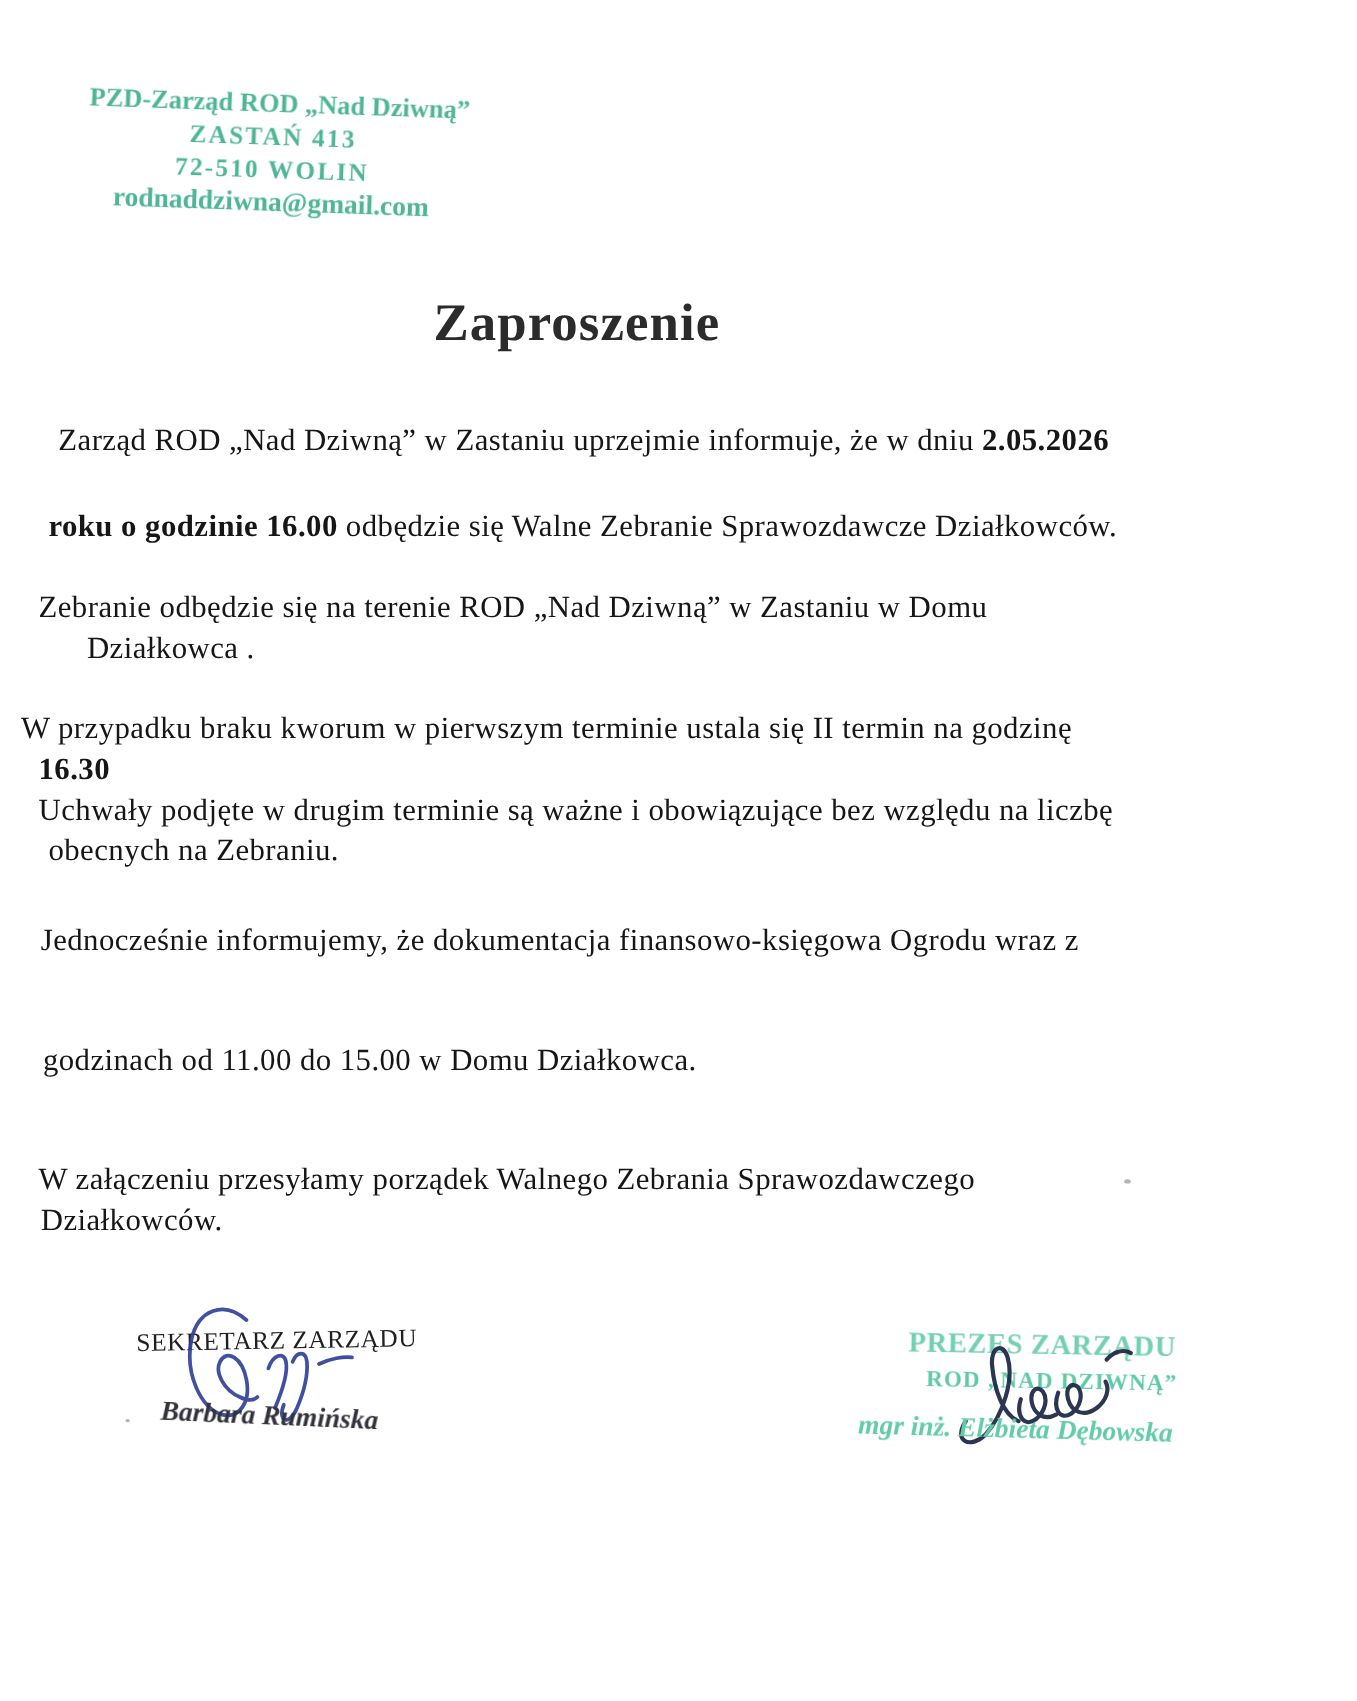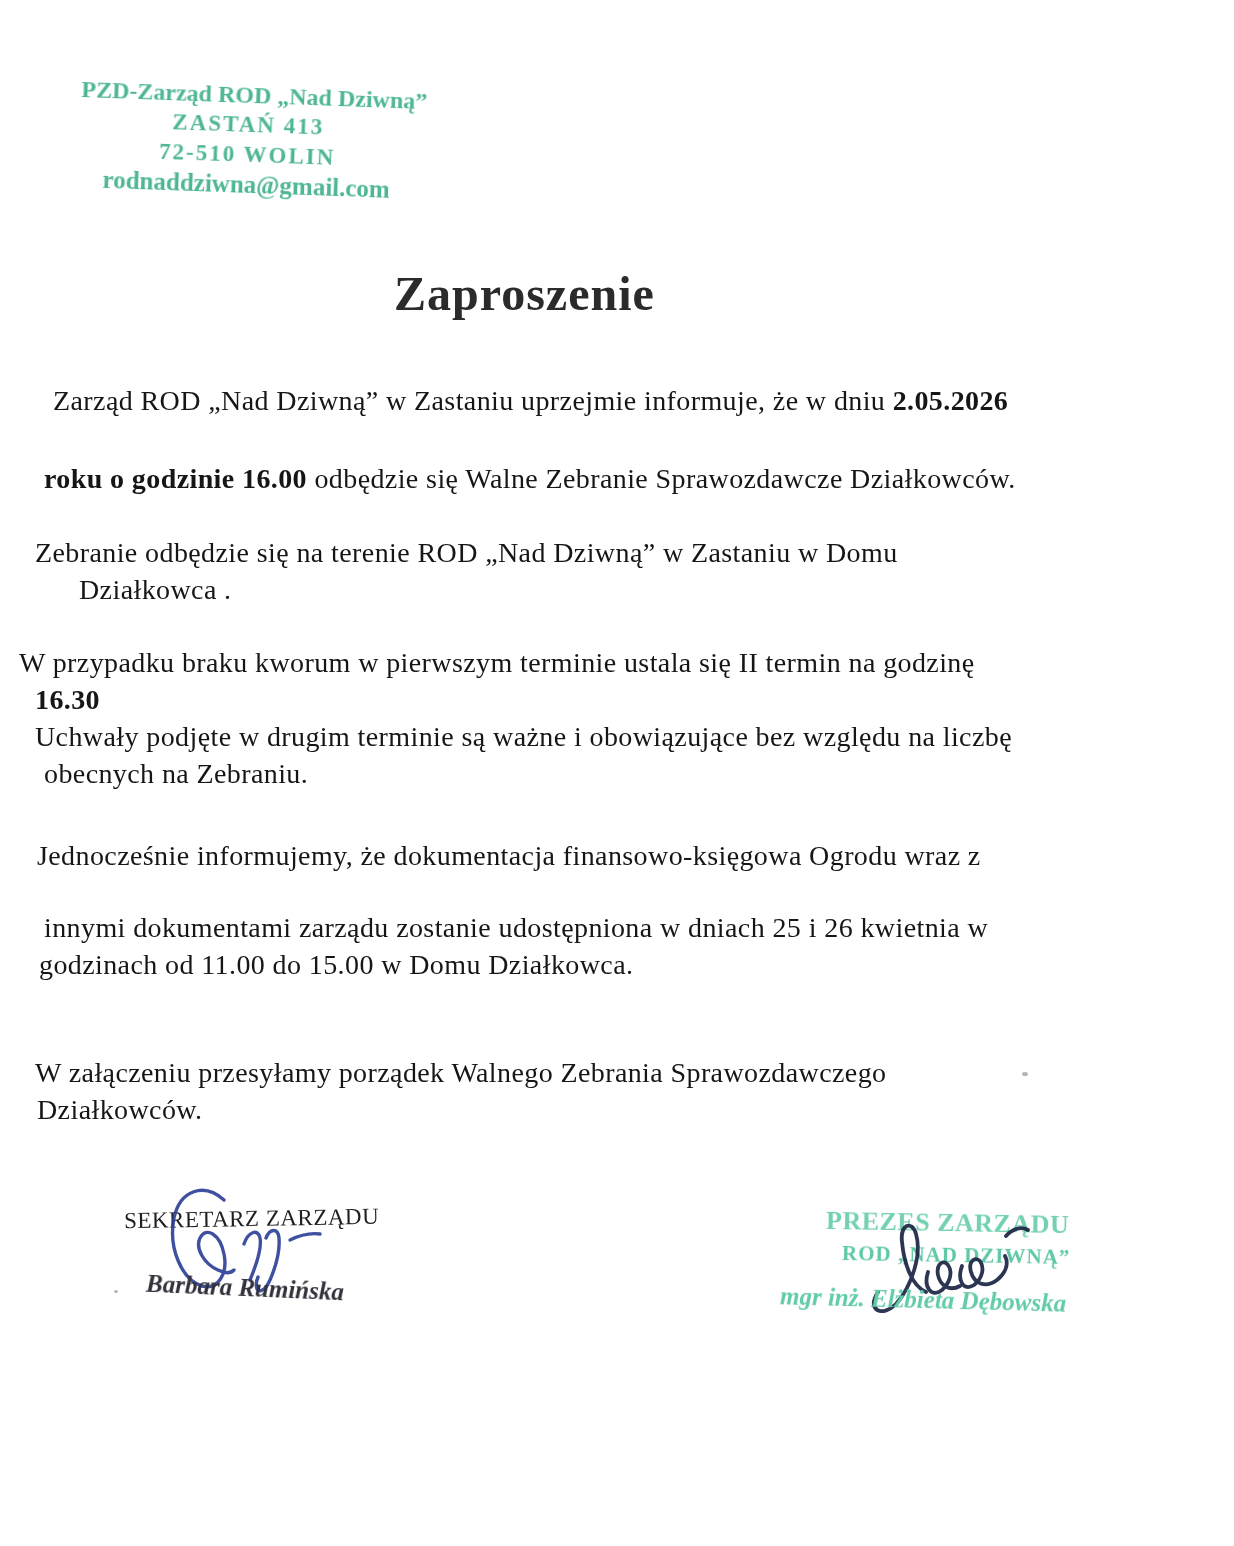--- a/index.html
+++ b/index.html
@@ -183,21 +183,20 @@
   <div class="bline l-p3a">Zebranie odbędzie się na terenie ROD „Nad Dziwną” w Zastaniu w Domu</div>
   <div class="bline l-p3b">Działkowca .</div>
 
   <div class="bline l-p4a">W przypadku braku kworum w pierwszym terminie ustala się II termin na godzinę</div>
   <div class="bline l-p4b">16.30</div>
   <div class="bline l-p4c">Uchwały podjęte w drugim terminie są ważne i obowiązujące bez względu na liczbę</div>
   <div class="bline l-p4d">obecnych na Zebraniu.</div>
 
   <div class="bline l-p5a">Jednocześnie informujemy, że dokumentacja finansowo-księgowa Ogrodu wraz z</div>
 
-  <div class="bline l-p6a">innymi dokumentami zarządu zostanie udostępniona w dniach 25 i 26 kwietnia w</div>
   <div class="bline l-p6b">godzinach od 11.00 do 15.00 w Domu Działkowca.</div>
 
   <div class="bline l-p7a">W załączeniu przesyłamy porządek Walnego Zebrania Sprawozdawczego</div>
   <div class="bline l-p7b">Działkowców.</div>
 
   <div class="speck speck-1"></div>
   <div class="speck speck-2"></div>
 
   <div class="sec-role">SEKRETARZ ZARZĄDU</div>
   <svg class="sec-sig" viewBox="0 0 180 140" fill="none" xmlns="http://www.w3.org/2000/svg">

